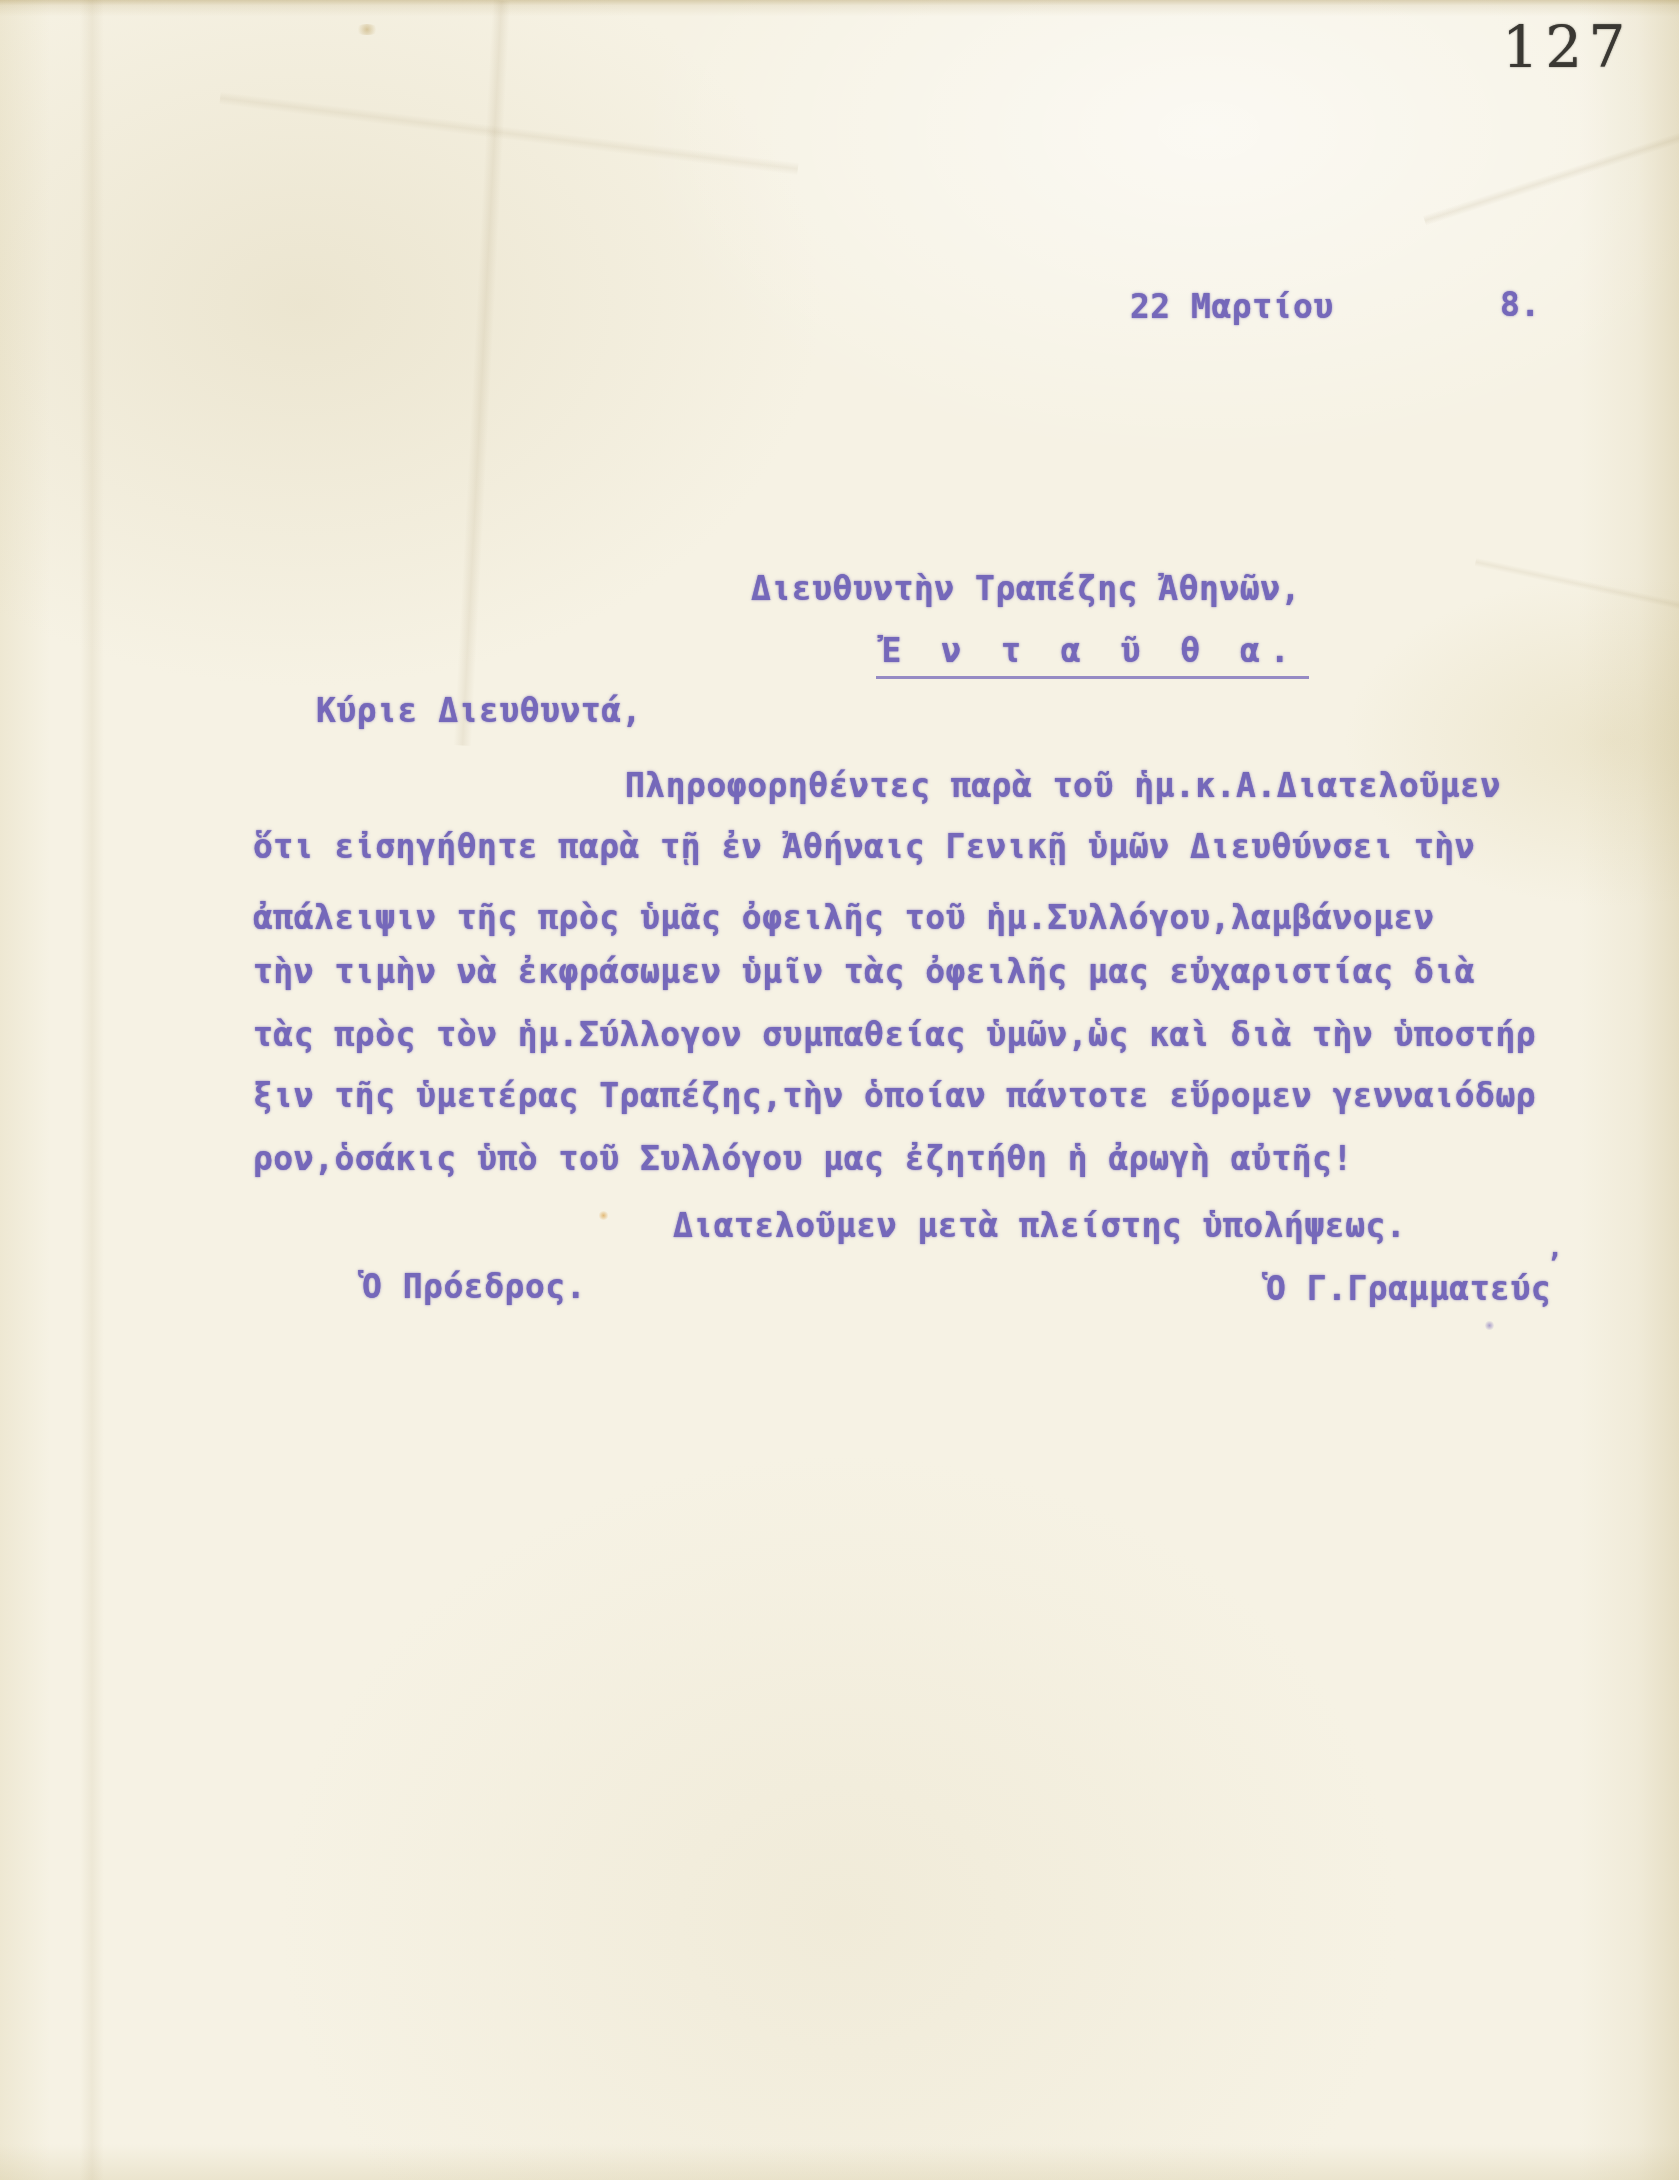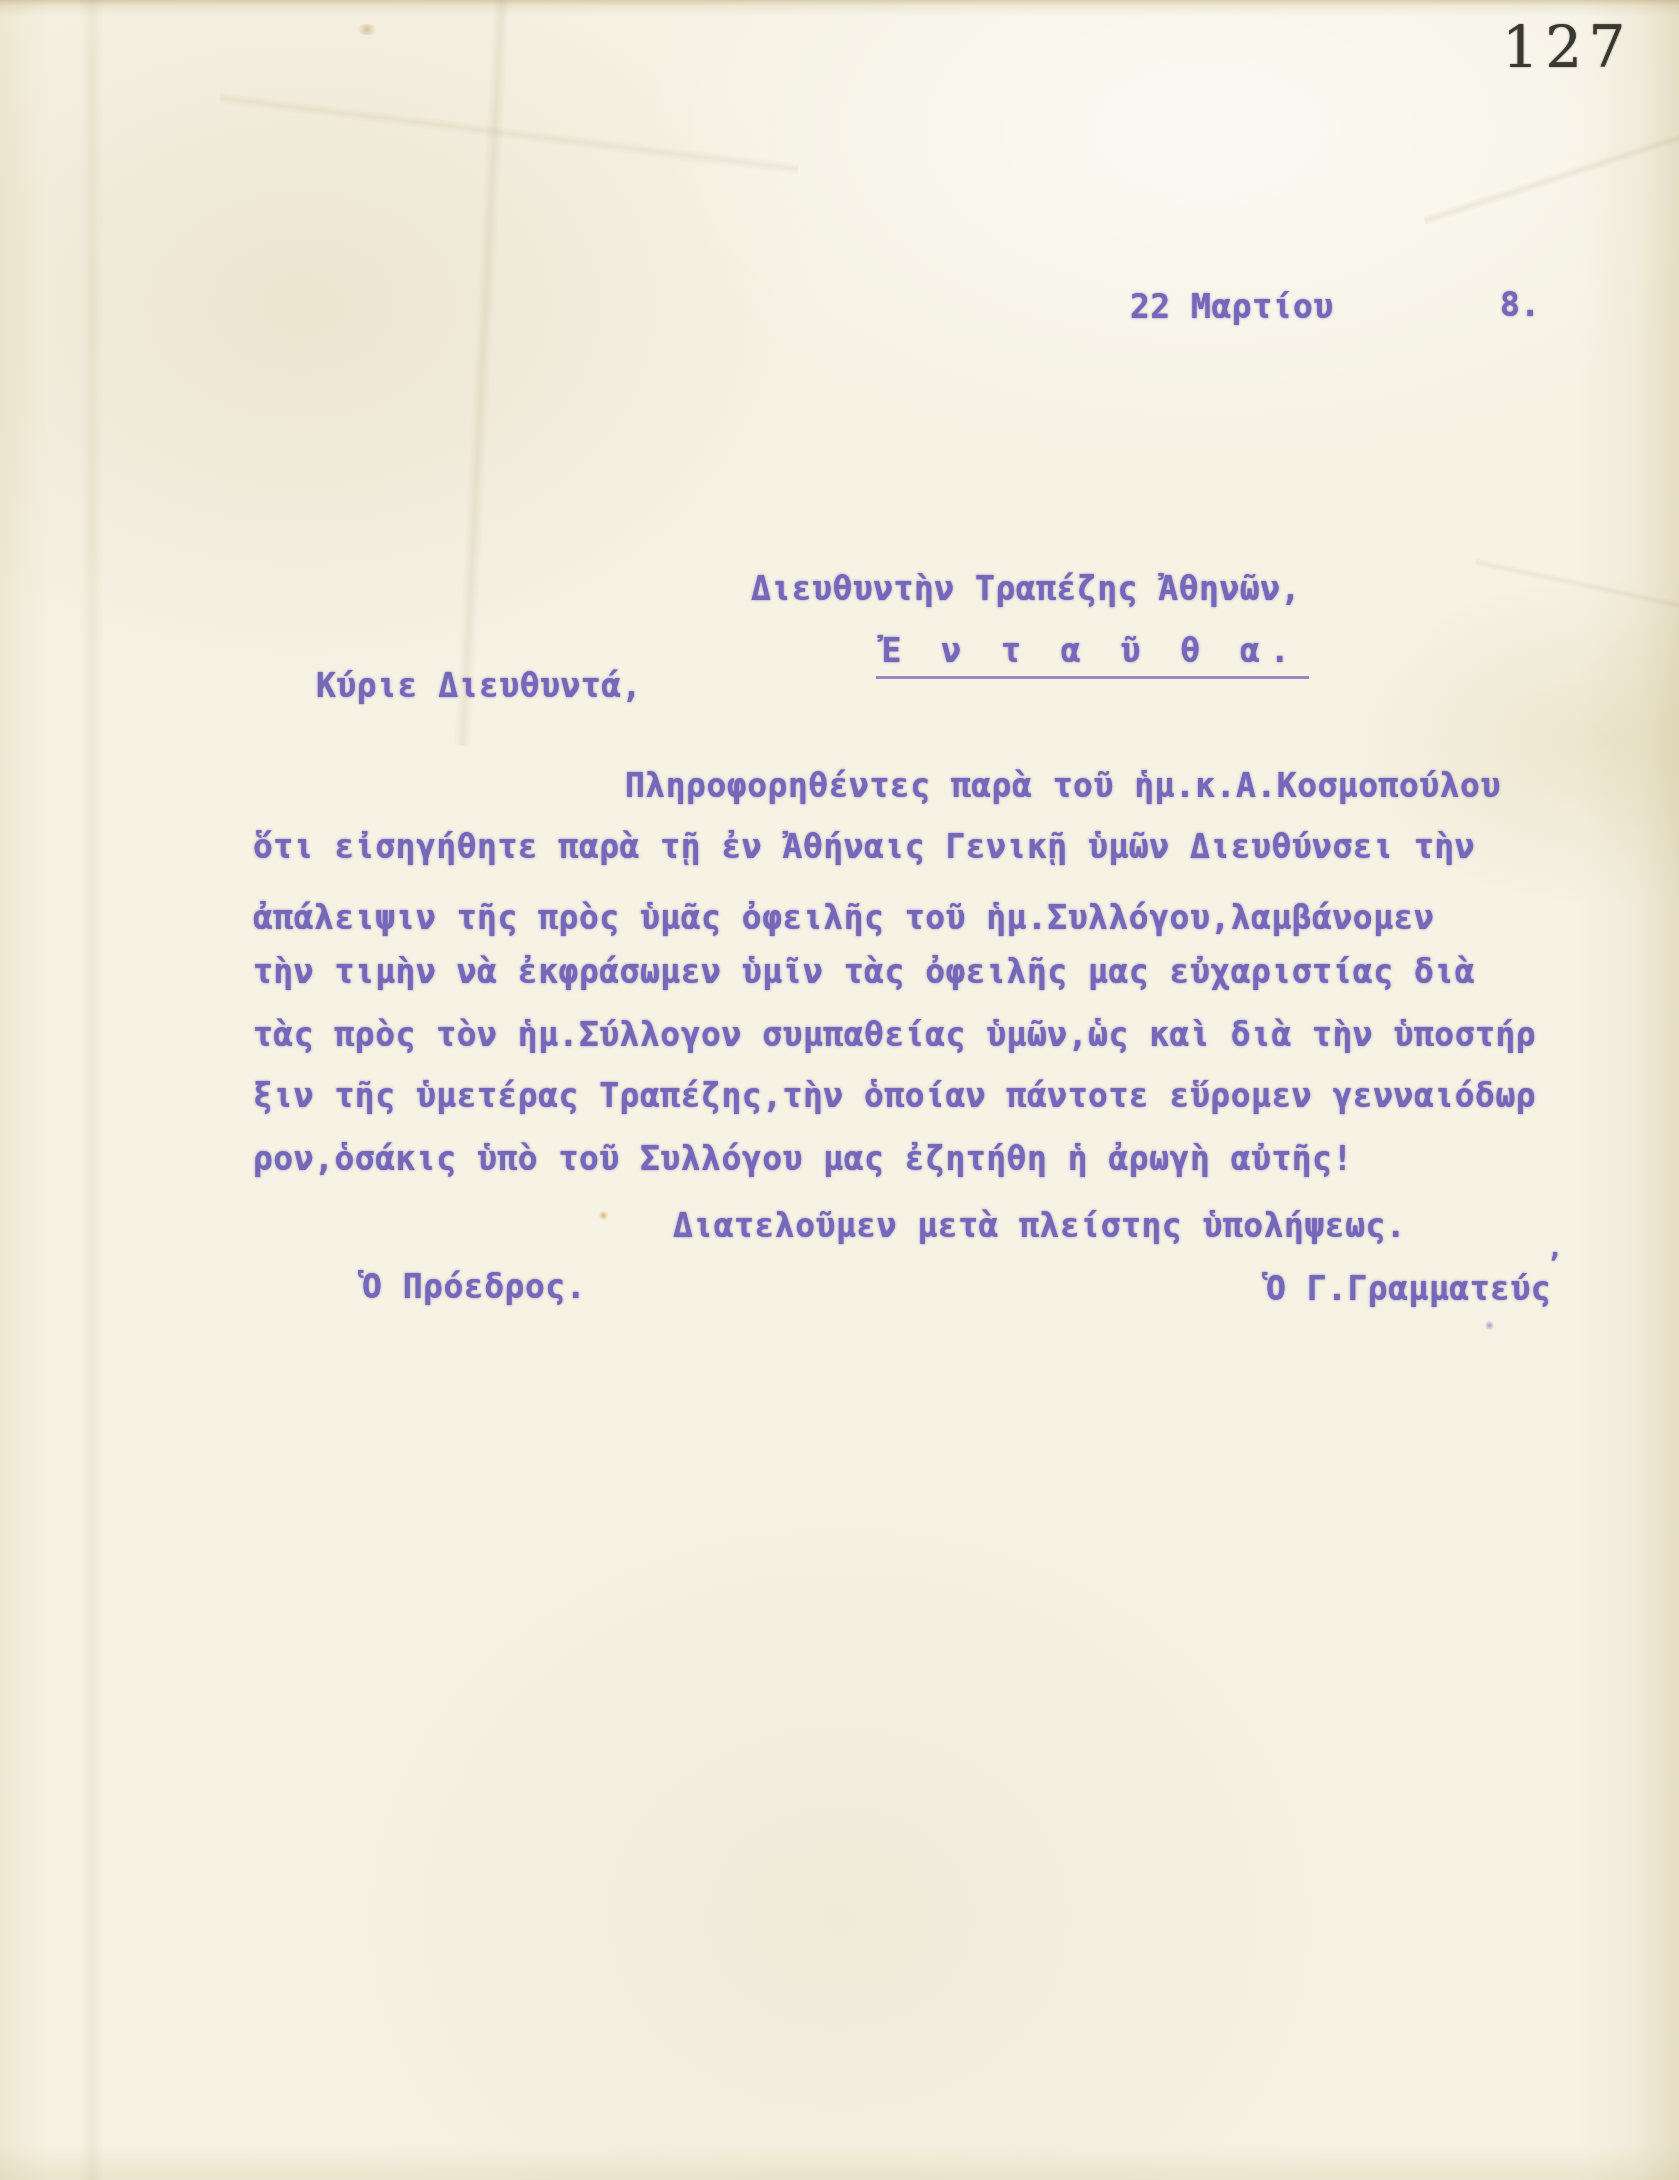--- a/index.html
+++ b/index.html
@@ -68,21 +68,21 @@
   .date-text{left:1130px;top:287px;}
   .date-num{left:1500px;top:285px;}
   .addr1{left:687px;top:500px;}
   .addr2{left:751px;top:569px;}
   .entautha{
     left:876px;top:631px;
     letter-spacing:10px;
     padding:0 9px 5.5px 5.5px;
     border-bottom:3.6px solid rgba(117,104,186,0.75);
   }
-  .salutation{left:316px;top:666px;}
+  .salutation{left:316px;top:691px;}
   .bl{left:253px;}
   .b0{left:625px;top:766px;}
   .b1{top:827px;}
   .b2{top:890px;margin-top:8px;}
   .b3{top:952px;}
   .b4{top:1015px;}
   .b5{top:1076px;}
   .b6{top:1139px;}
   .closing{left:673px;top:1206px;}
   .sig-left{left:362px;top:1267px;}
@@ -106,21 +106,21 @@
   <div class="stamp">127</div>
 
   <div class="ink date-text">22 Μαρτίου</div>
   <div class="ink date-num">8.</div>
 
   <div class="ink addr2">Διευθυντὴν Τραπέζης Ἀθηνῶν,</div>
   <div class="ink entautha">Ἐ ν τ α ῦ θ α.</div>
 
   <div class="ink salutation">Κύριε Διευθυντά,</div>
 
-  <div class="ink b0">Πληροφορηθέντες παρὰ τοῦ ἡμ.κ.Α.Κοσμοπούλου</div>
+  <div class="ink b0">Πληροφορηθέντες παρὰ τοῦ ἡμ.κ.Α.Διατελοῦμεν</div>
   <div class="ink bl b1">ὅτι εἰσηγήθητε παρὰ τῇ ἐν Ἀθήναις Γενικῇ ὑμῶν Διευθύνσει τὴν</div>
   <div class="ink bl b2">ἀπάλειψιν τῆς πρὸς ὑμᾶς ὀφειλῆς τοῦ ἡμ.Συλλόγου,λαμβάνομεν</div>
   <div class="ink bl b3">τὴν τιμὴν νὰ ἐκφράσωμεν ὑμῖν τὰς ὀφειλῆς μας εὐχαριστίας διὰ</div>
   <div class="ink bl b4">τὰς πρὸς τὸν ἡμ.Σύλλογον συμπαθείας ὑμῶν,ὡς καὶ διὰ τὴν ὑποστήρ</div>
   <div class="ink bl b6">ρον,ὁσάκις ὑπὸ τοῦ Συλλόγου μας ἐζητήθη ἡ ἀρωγὴ αὐτῆς!</div>
   <div class="ink bl b5">ξιν τῆς ὑμετέρας Τραπέζης,τὴν ὁποίαν πάντοτε εὕρομεν γενναιόδωρ</div>
 
   <div class="ink closing">Διατελοῦμεν μετὰ πλείστης ὑπολήψεως.</div>
 
   <div class="ink sig-left">Ὁ Πρόεδρος.</div>

